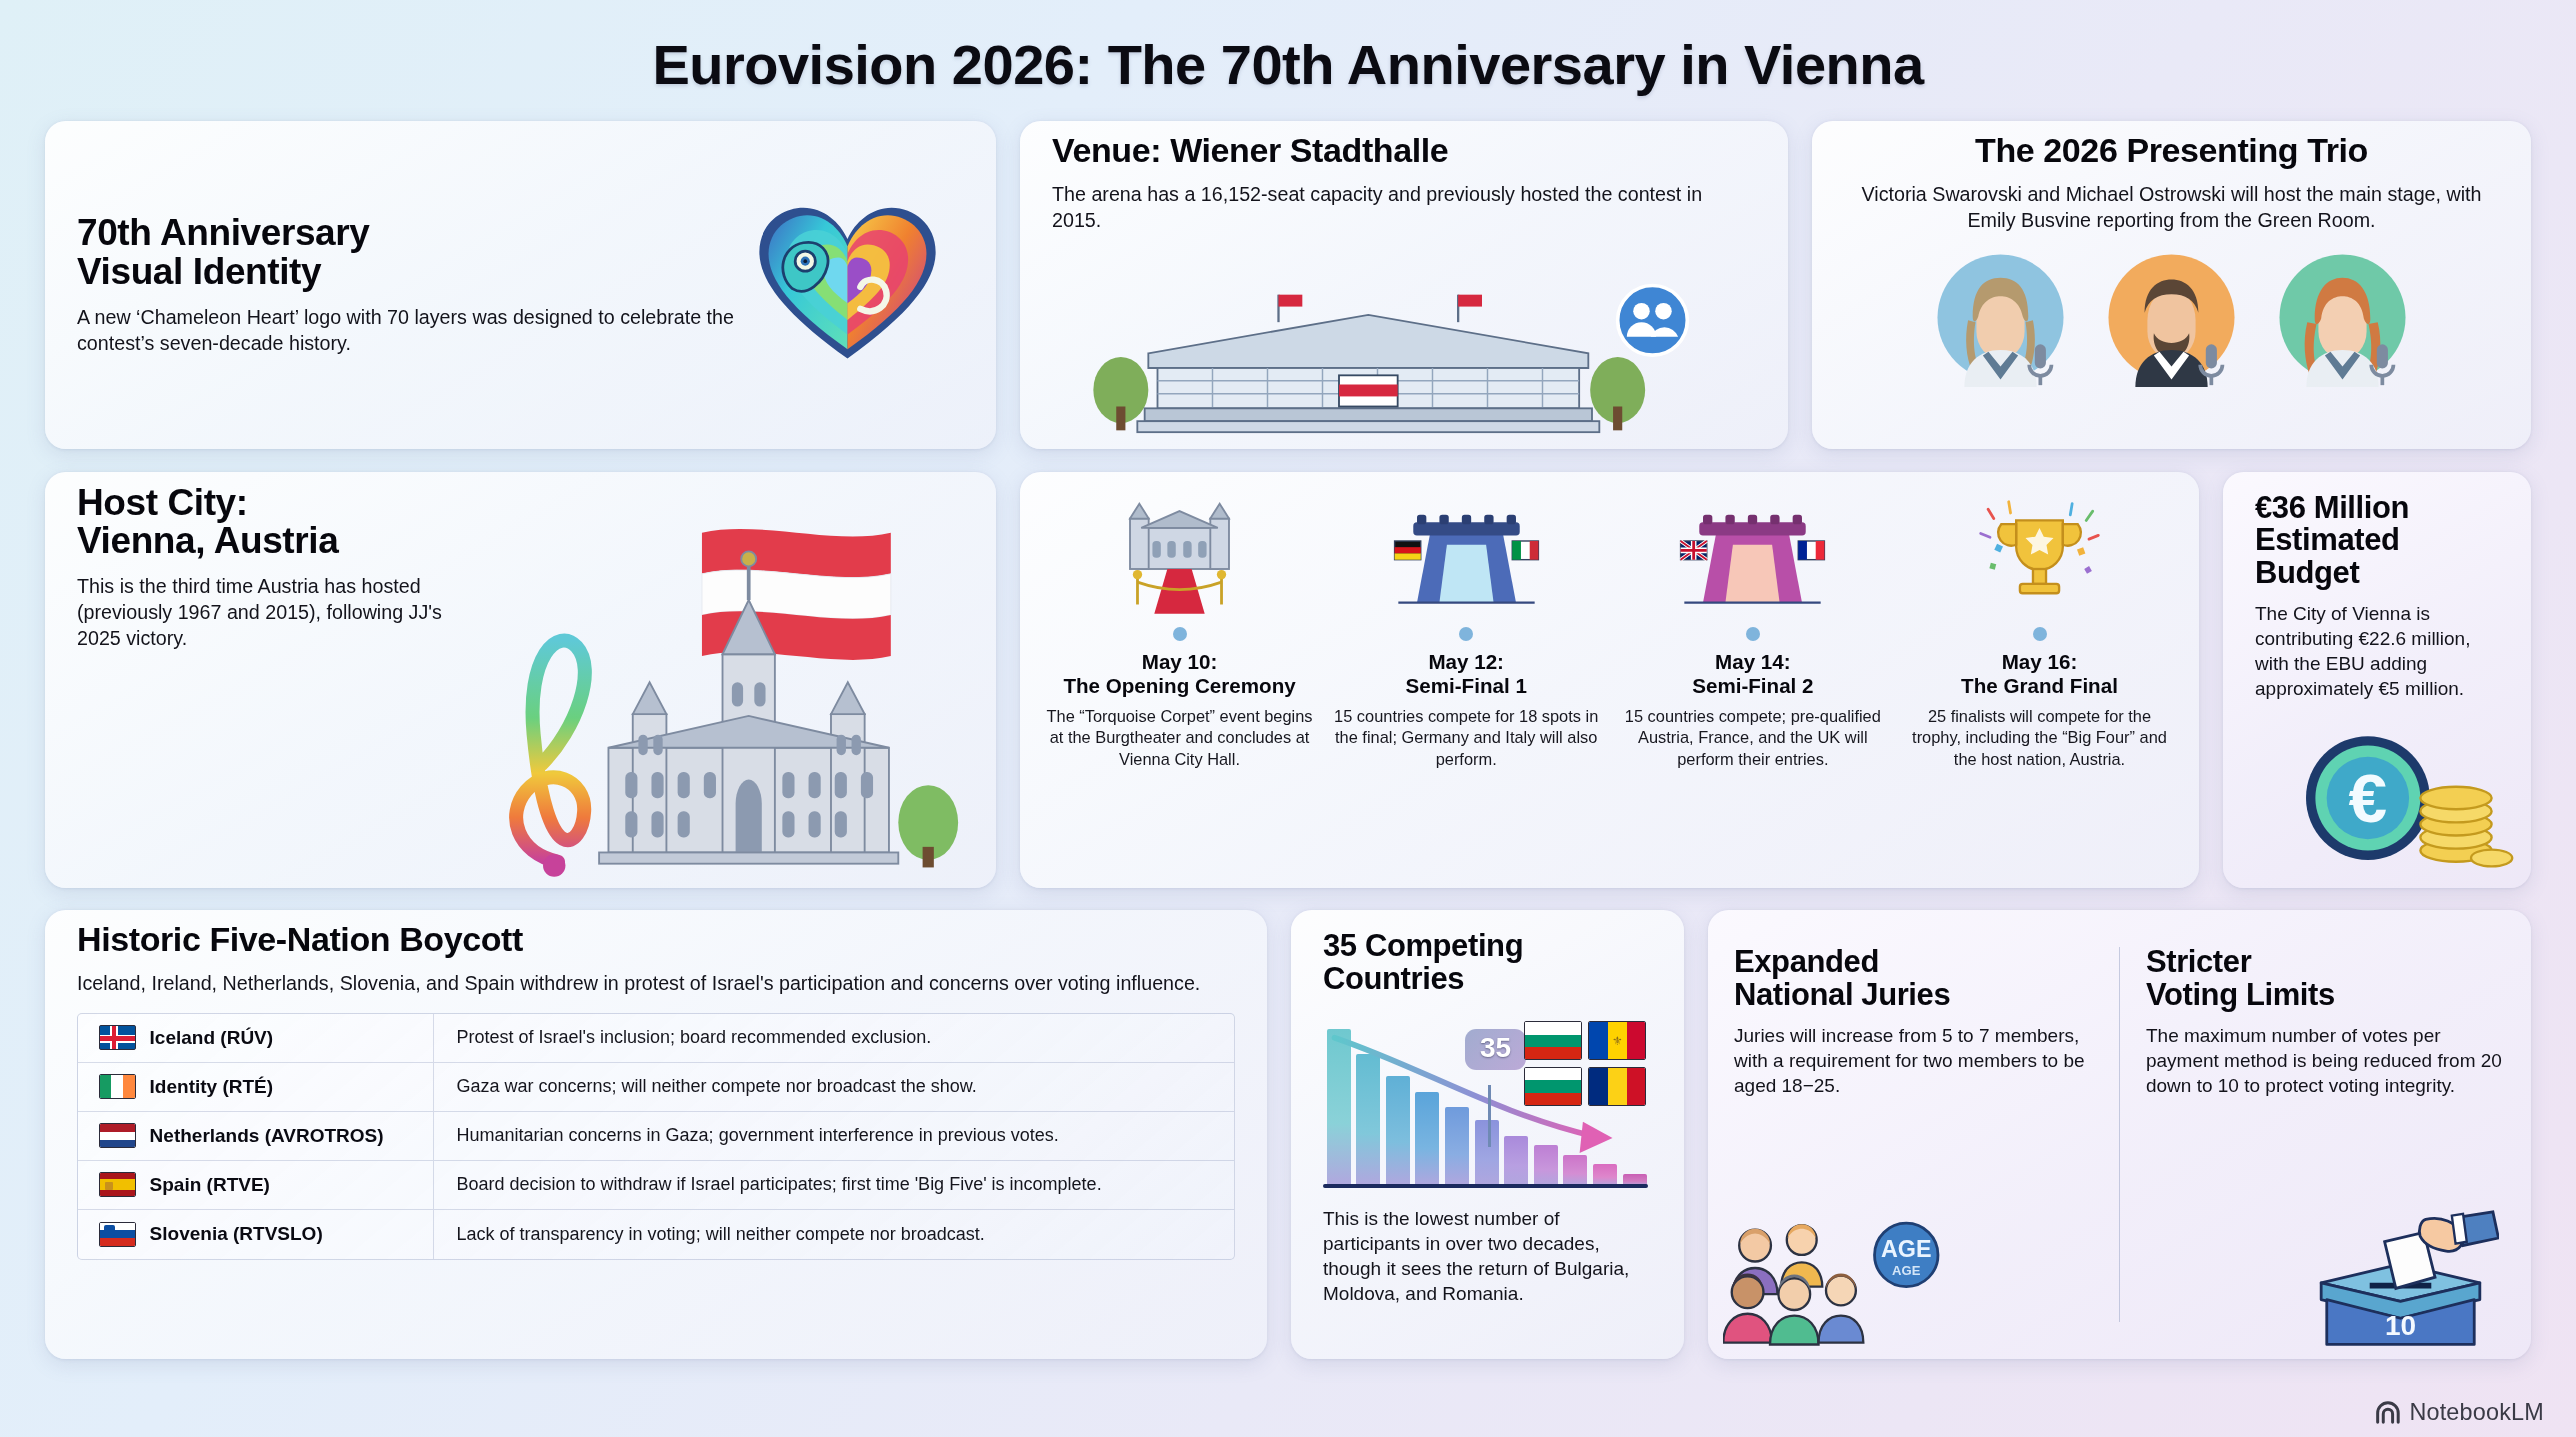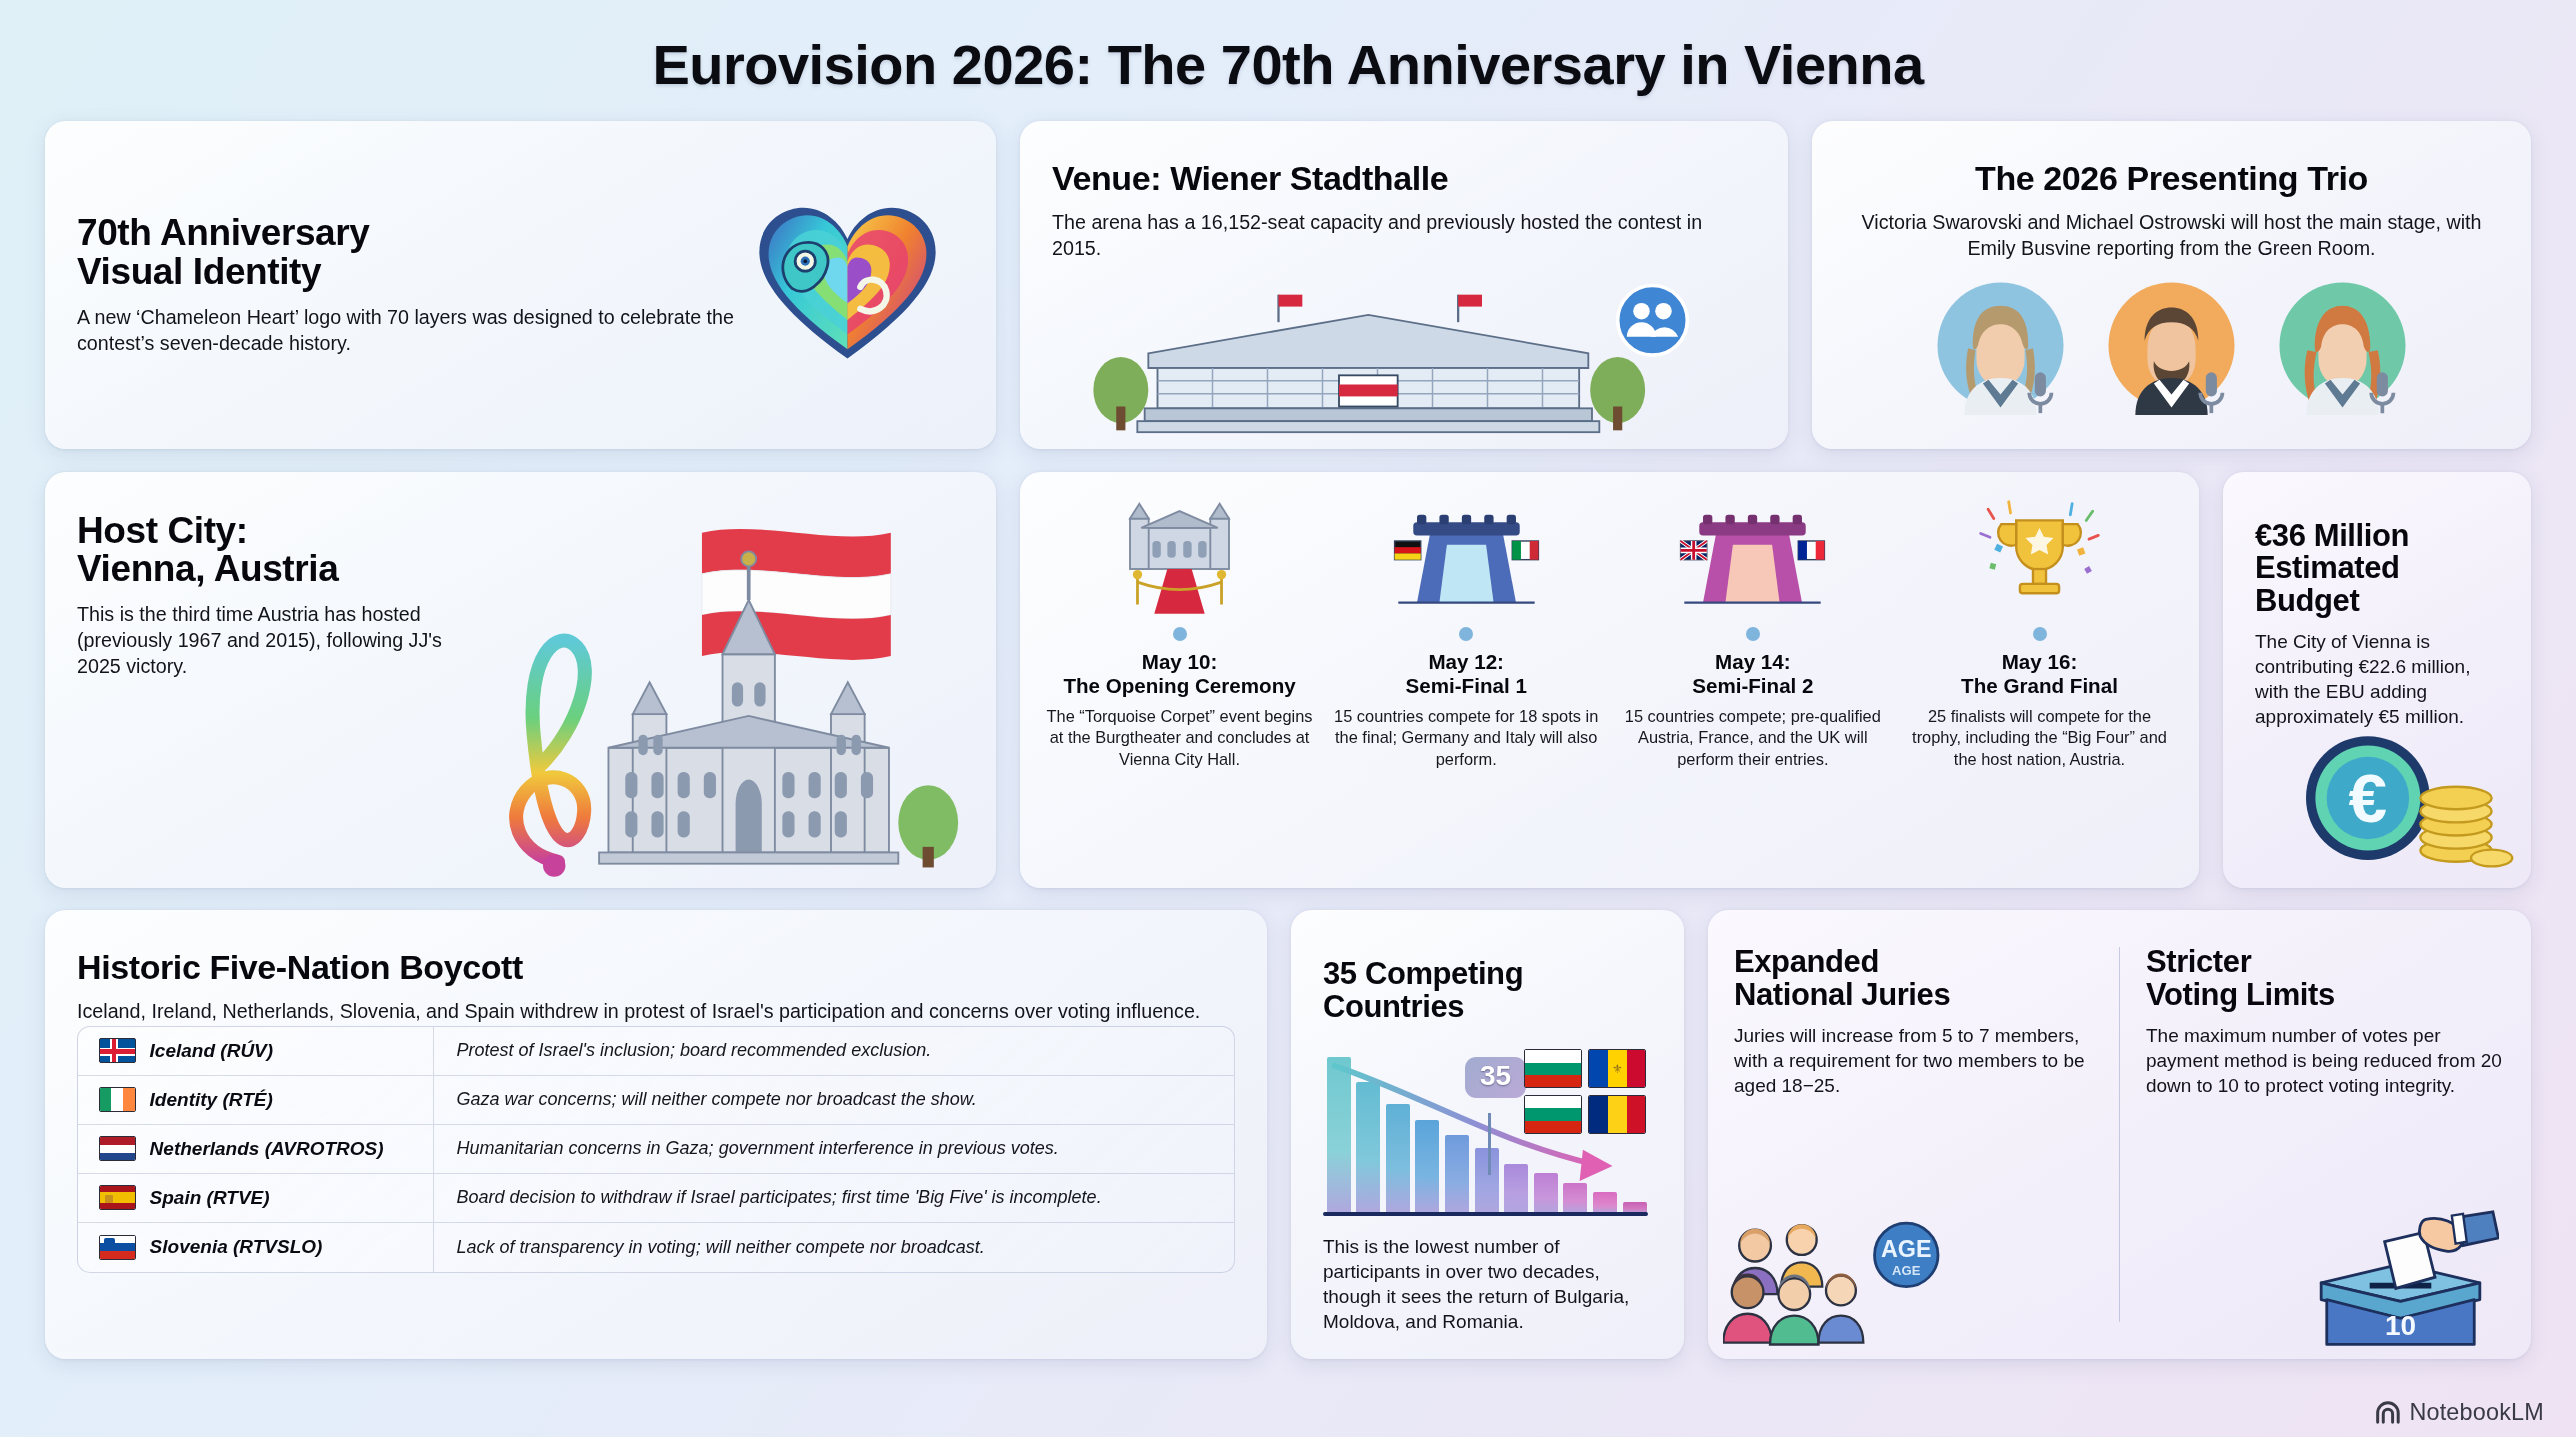--- a/index.html
+++ b/index.html
@@ -27,21 +27,21 @@
   
   .row { display: flex; gap: 24px; padding: 0 45px; }
   #row-1 { margin-top: 24px; height: 328px; }
   #row-2 { margin-top: 22.5px; height: 416px; }
   #row-3 { margin-top: 22.5px; height: 449px; }
 
   .card {
     background: linear-gradient(150deg, rgba(255,255,255,.92) 0%, rgba(247,249,253,.80) 48%, rgba(240,242,250,.72) 100%);
     border-radius: 20.6px;
     box-shadow: 0 5.6px 19px rgba(110,125,165,.16), 0 0.9px 2.8px rgba(110,125,165,.14);
-    padding: 40px 32px;
+    padding: 12px 32px;
     position: relative;
     overflow: hidden;
   }
   .card.tinted {
     background: linear-gradient(150deg, rgba(252,250,255,.94) 0%, rgba(243,240,251,.84) 55%, rgba(238,233,248,.78) 100%);
   }
 
   h2 { font-size: 37px; font-weight: bold; color: #07070d; line-height: 1.05; letter-spacing: -0.4px; }
   h2.sm { font-size: 31px; margin-top: 8px; }
   h2.md { font-size: 34px; }
@@ -77,26 +77,25 @@
   .tl-date { font-size: 20.6px; font-weight: bold; color: #07070d; line-height: 1.18; text-align: center; }
   .tl-desc { font-size: 16.4px; line-height: 1.3; color: #17171f; text-align: center; margin-top: 7.5px; padding: 0 5.6px; }
 
   
   #card-budget { flex: 1; position: relative; }
   #euro-illustration { position: absolute; right: 15px; bottom: 13px; width: 225px; height: 154px; }
 
   
   #card-boycott { width: 1222px; }
   #boycott-table {
-    margin-top: 2px;
-    border-radius: 13px;
+    margin-top: 17px;
+    border-radius: 5px;
     overflow: hidden;
     border: 0.9px solid rgba(150,162,195,.42);
     background: linear-gradient(140deg, rgba(252,253,255,.86), rgba(240,243,251,.72));
-    font-style: italic;
   }
   .b-row { display: flex; align-items: center; height: 49px; border-bottom: 0.9px solid rgba(150,162,195,.36); }
   .b-row:last-child { border-bottom: none; }
   .b-country { width: 356px; display: flex; align-items: center; gap: 14px; padding-left: 20.6px;
                border-right: 0.9px solid rgba(150,162,195,.36); height: 100%; }
   .b-country-name { font-size: 19px; font-weight: bold; color: #0a0a12; }
   .b-reason { flex: 1; font-size: 18px; color: #15151d; padding-left: 22.5px; }
   .flag { width: 37px; height: 25px; border: 0.9px solid #2b2b3a; border-radius: 1.9px; flex: none; position: relative; overflow: hidden; }
 
   

